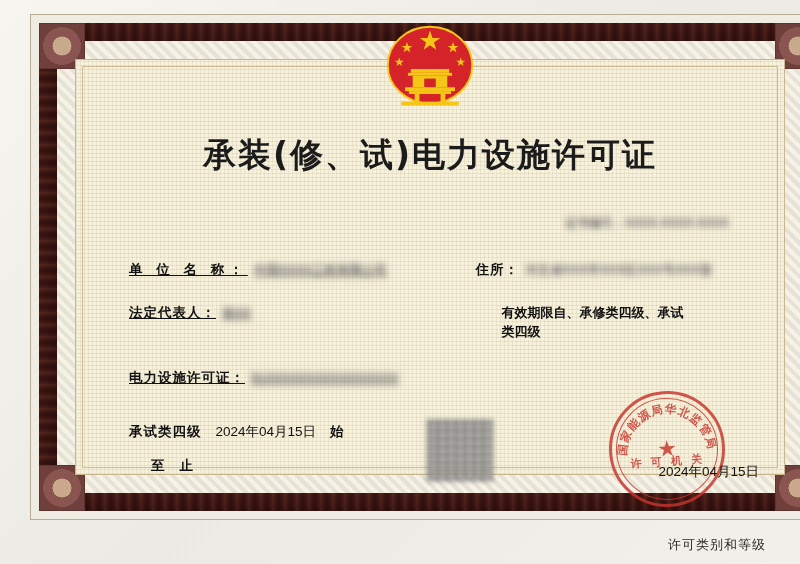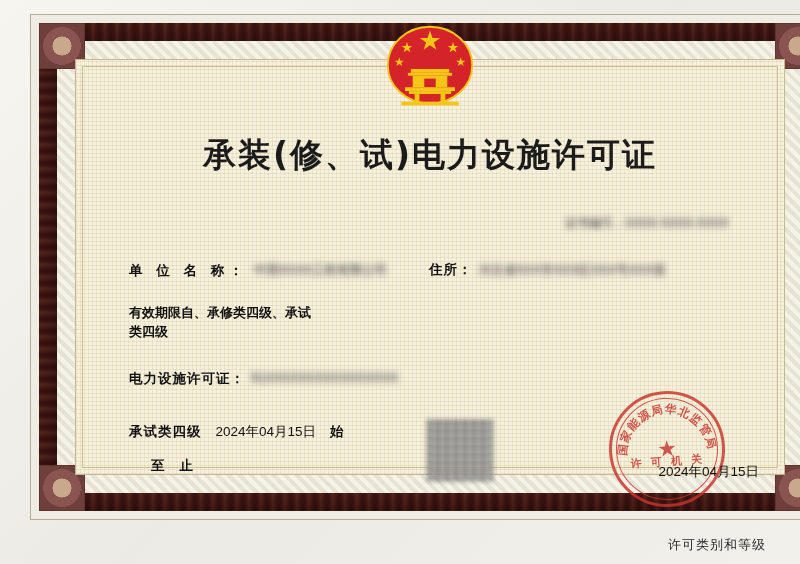--- a/index.html
+++ b/index.html
@@ -178,22 +178,22 @@
     line-height: 1.5;
     color: #1d1d1d;
   }
 
   .blurred {
     filter: blur(3.2px);
     color: #2a2a3a;
     user-select: none;
   }
 
-  .col-left  { width: 300px; display: flex; align-items: flex-end; }
-  .col-right { flex: 1; display: flex; align-items: flex-start; }
+  .col-left  { width: 300px; display: flex; align-items: flex-start; text-decoration: underline; }
+  .col-right { flex: 1; display: flex; align-items: flex-start; justify-content: center; }
 
   .value-multiline {
     max-width: 220px;
   }
 
   .cat-value {
     font-size: 13px;
     line-height: 1.45;
     max-width: 185px;
     font-weight: bold;
@@ -363,20 +363,24 @@
           <span class="label spaced">单 位 名 称：</span>
           <span class="value blurred">中国XXXX工程有限公司</span>
         </div>
         <div class="col-right">
           <span class="label">住所：</span>
           <span class="value blurred value-multiline">河北省XXX市XXX区XXX号XXX室</span>
         </div>
       </div>
 
       <div class="row" style="margin-top:24px">
+        <div class="col-left">
+          <span class="label">法定代表人：</span>
+          <span class="value blurred">张XX</span>
+        </div>
         <div class="col-right">
           <span class="cat-value">有效期限自、承修类四级、承试类四级</span>
         </div>
       </div>
 
       <div class="row" style="margin-top:28px">
         <div class="col-left" style="width:520px">
           <span class="label">电力设施许可证：</span>
           <span class="value blurred">91XXXXXXXXXXXXXXXX</span>
         </div>

